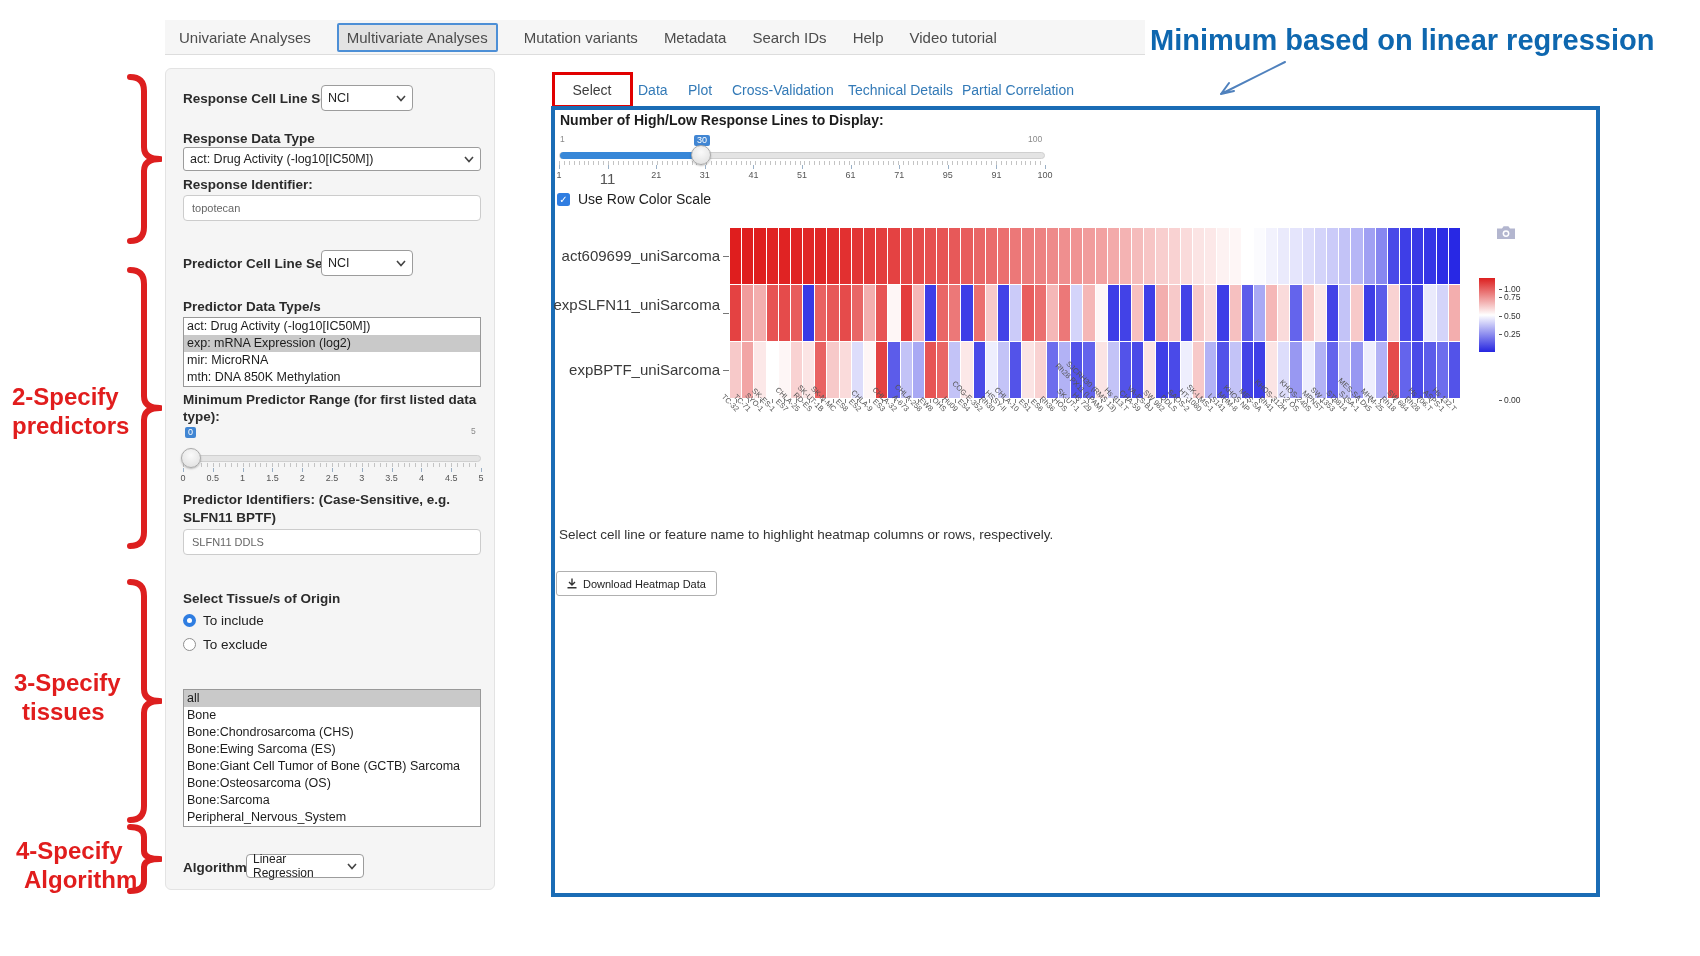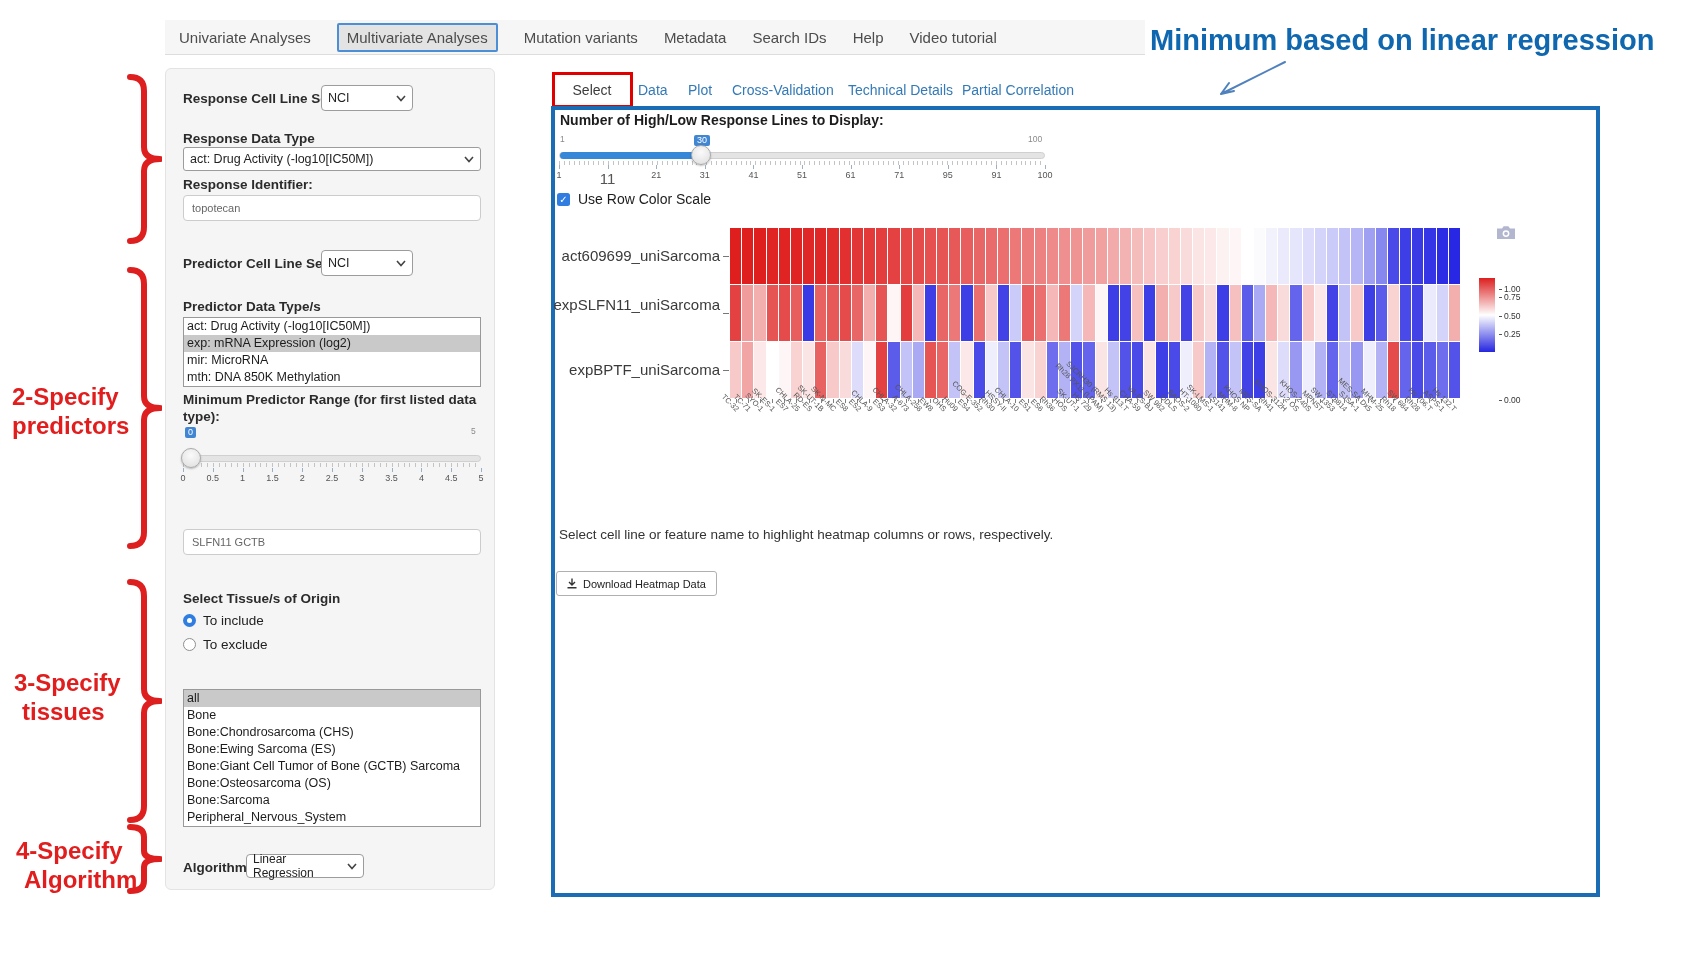--- a/index.html
+++ b/index.html
@@ -196,22 +196,23 @@
         <span style="position: absolute; left: 70%; top: 0px; width: 1px; height: 4px; background: rgb(154, 176, 198);"></span>
         <span style="position: absolute; left: 70%; top: 5px; transform: translateX(-50%); font-size: 9px; color: rgb(85, 85, 85);">3.5</span>
         <span style="position: absolute; left: 80%; top: 0px; width: 1px; height: 4px; background: rgb(154, 176, 198);"></span>
         <span style="position: absolute; left: 80%; top: 5px; transform: translateX(-50%); font-size: 9px; color: rgb(85, 85, 85);">4</span>
         <span style="position: absolute; left: 90%; top: 0px; width: 1px; height: 4px; background: rgb(154, 176, 198);"></span>
         <span style="position: absolute; left: 90%; top: 5px; transform: translateX(-50%); font-size: 9px; color: rgb(85, 85, 85);">4.5</span>
         <span style="position: absolute; left: 100%; top: 0px; width: 1px; height: 4px; background: rgb(154, 176, 198);"></span>
         <span style="position: absolute; left: 100%; top: 5px; transform: translateX(-50%); font-size: 9px; color: rgb(85, 85, 85);">5</span>
       </div>
 
+    <div class="sb-label" style="left:17px; top:422px; width:302px; line-height:18px;">Predictor Identifiers: (Case-Sensitive, e.g. SLFN11 BPTF)</div>
     <div class="inp" style="left:17px; top:460px; width:298px; height:26px;">
-      <span>SLFN11 GCTB</span>
+      <span>SLFN11 DDLS</span>
     </div>
 
     <div class="sb-label" style="left:17px; top:522px;">Select Tissue/s of Origin</div>
     <div class="radio-row" style="left:17px; top:544px;">
       <span class="radio on"></span>
       <span>To include</span>
     </div>
     <div class="radio-row" style="left:17px; top:568px;">
       <span class="radio off"></span>
       <span>To exclude</span>

